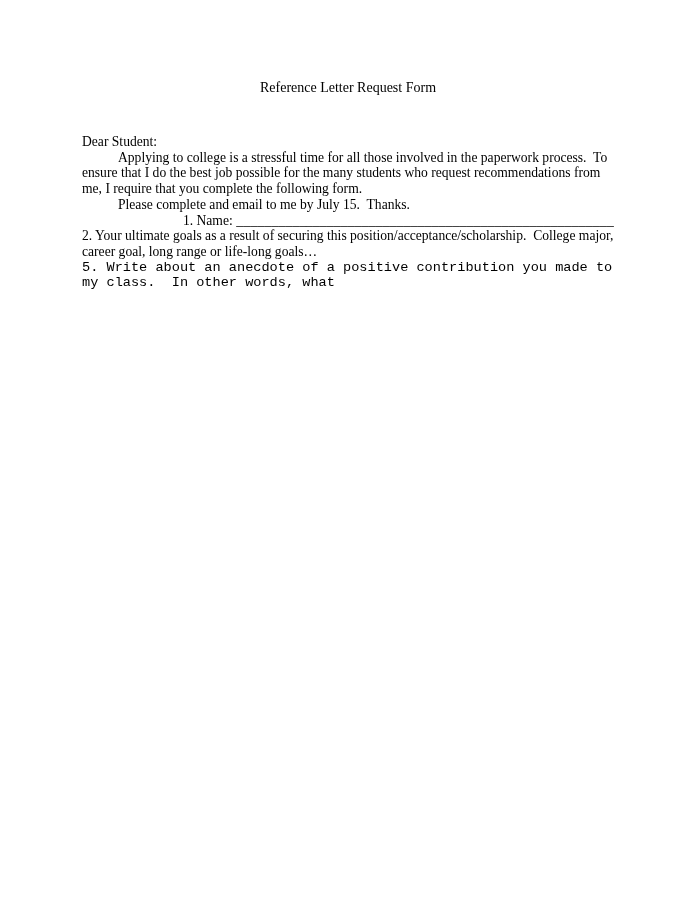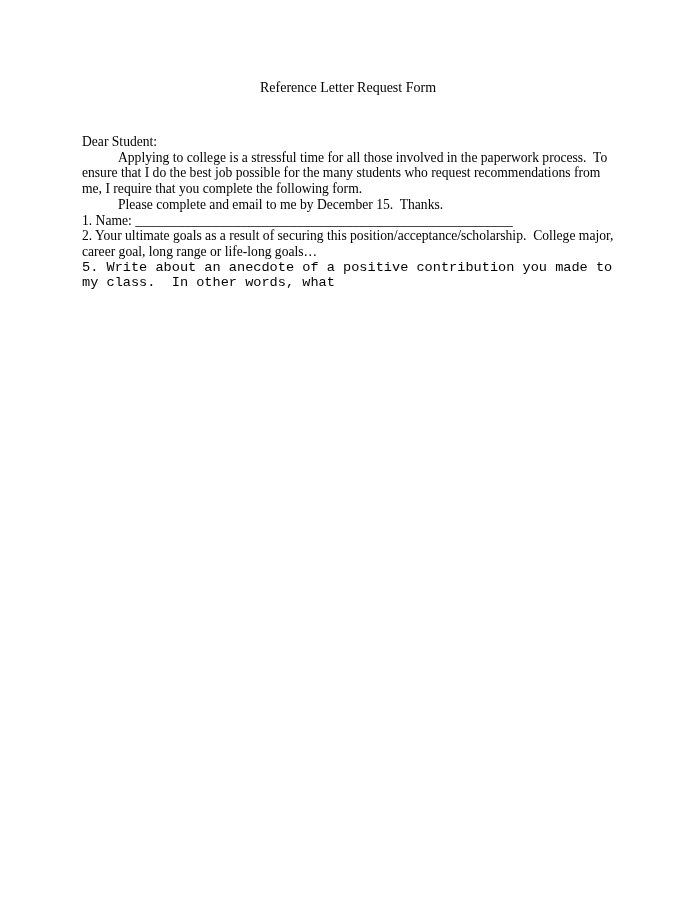--- a/index.html
+++ b/index.html
@@ -33,41 +33,41 @@
   .letter {
     margin-top: 37px;
   }
   .page p {
     margin: 0;
     white-space: pre-wrap;
   }
   .indent {
     text-indent: 36px;
   }
-  .q1 { margin-top: 30px; }
+  .q1 { margin-top: 30px; text-align: right; }
   .q2 { margin-top: 17px; }
   .q3 { margin-top: 125px; }
   .q4 { margin-top: 124px; }
   .q5 { margin-top: 188px; font-family: Liberation Mono, monospace; }
   .blank-line {
     letter-spacing: 0.2px;
   }
   b { font-weight: bold; }
 </style>
 </head>
 <body>
 
 <div class="page">
 
   <h1 class="title">Reference Letter Request Form</h1>
 
   <div class="letter">
     <p>Dear Student:</p>
     <p class="indent">Applying to college is a stressful time for all those involved in the paperwork process.  To ensure that I do the best job possible for the many students who request recommendations from me, I require that you complete the following form.</p>
-    <p class="indent">Please complete and email to me by December 15.  Thanks.</p>
+    <p class="indent">Please complete and email to me by July 15.  Thanks.</p>
   </div>
 
   <p class="q1"><span>1. Name: </span><span class="blank-line">______________________________________________________</span></p>
 
   <p class="q2">2. Your ultimate goals as a result of securing this position/acceptance/scholarship.  College major, career goal, long range or life-long goals…</p>
 
 
 
   <p class="q5">5. Write about an anecdote of a positive contribution you made to my class.  In other words, what</p>
 

